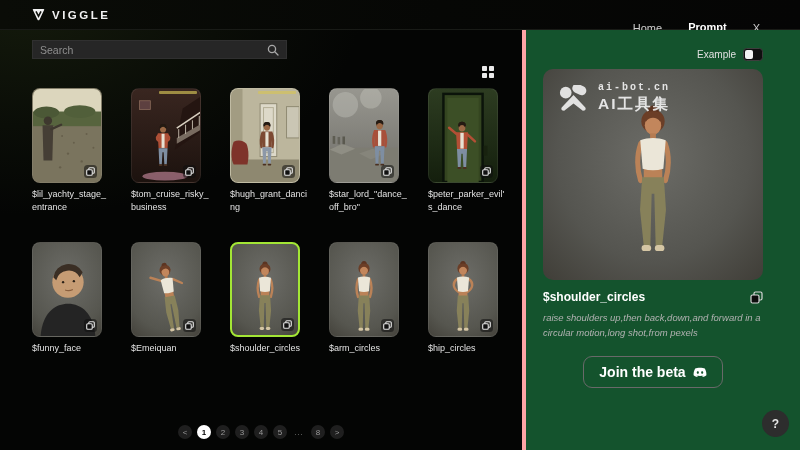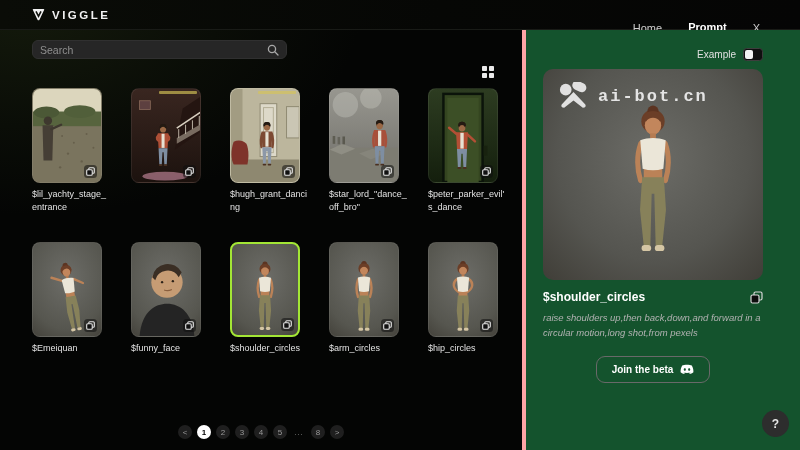--- a/index.html
+++ b/index.html
@@ -20,21 +20,21 @@
   
   .main { display:flex; height:420px; }
   .panel-left { position:relative; width:522px; height:420px; padding:0 28px 0 32px;
     background:radial-gradient(430px 270px at 5% -6%, #141a0c 0%, #0a0d07 45%, #040504 78%); }
   .panel-right { position:relative; flex:1; height:420px; border-left:4px solid #fca5a5;
     background:#14532d; padding:0 25px 0 17px; }
 
   
   .search-row { margin-top:10px; }
   .search-box { width:255px; height:19px; background:#262626; border:1px solid #303030;
-    border-radius:6px; display:flex; align-items:center; padding:0 7px; }
+    border-radius:0; display:flex; align-items:center; padding:0 7px; }
   .search-box input { flex:1; background:transparent; border:none; outline:none;
     color:#ddd; font-size:10.5px; font-family:"Liberation Sans", sans-serif; }
   .search-box input::placeholder { color:#8f8f8f; }
 
   
   .view-row { width:462px; margin-top:7px; display:flex; justify-content:flex-end; height:13px; }
   .view-btn { cursor:pointer; line-height:0; }
 
   
   .gallery { margin-top:9px; display:grid; grid-template-columns:repeat(6,70px);
@@ -77,31 +77,31 @@
   .toggle { position:relative; width:20px; height:13px; border-radius:3.5px; background:#0f0f0f;
     border:1px solid #3d3d3d; cursor:pointer; }
   .toggle .knob { position:absolute; left:1px; top:1px; width:8px; height:9px; border-radius:2px;
     background:#f2f2f2; }
   .preview-card { margin-top:8px; width:220px; height:211px; border-radius:10px; overflow:hidden;
     position:relative;
     background:radial-gradient(155px 165px at 50% 42%, #6c6c67, #555550 62%, #413f39); }
   .preview-card svg.hero { position:absolute; inset:0; width:100%; height:100%; }
   .watermark { position:absolute; top:13px; left:14px; display:flex; align-items:center; gap:8px;
     opacity:0.93; }
-  .wm-l1 { color:#efefef; font-weight:bold; font-size:17px; letter-spacing:2px;
+  .wm-l1 { color:#efefef; font-weight:bold; font-size:10px; letter-spacing:2px;
     font-family:"Liberation Mono", monospace; }
   .wm-l2 { color:#efefef; font-weight:bold; font-size:15.5px; letter-spacing:2px; margin-top:1px; }
   .title-row { margin-top:10px; width:220px; display:flex; justify-content:space-between;
     align-items:center; }
   .detail-title { color:#fff; font-size:12px; font-weight:bold; }
   .title-copy { cursor:pointer; line-height:0; }
   .detail-desc { width:220px; margin-top:6px; color:#b2b2b2; font-size:9.5px; line-height:1.6;font-style:italic; }
   .cta-row { width:220px; display:flex; justify-content:center; margin-top:16px; }
   .cta-btn { display:flex; align-items:center; gap:7px; padding:7px 15px; background:transparent;
-    border:1px solid #696969; border-radius:9px; color:#fff; font-size:10px; font-weight:bold;
+    border:1px solid #696969; border-radius:9px; color:#fff; font-size:14px; font-weight:bold;
     cursor:pointer; font-family:"Liberation Sans", sans-serif; }
   .help-fab { position:absolute; right:11px; bottom:13px; width:27px; height:27px;
     border-radius:50%; background:#2d2d2d; color:#e6e6e6; display:flex; align-items:center;
     justify-content:center; font-size:12px; font-weight:bold; cursor:pointer; }
 </style>
 </head>
 <body>
 
 <div class="app">
 
@@ -205,20 +205,21 @@
                 </g>
               </svg>
               <span class="note-strip"></span>
               <span class="copy-badge">
                 <svg width="9" height="9" viewBox="0 0 13 13">
                   <rect x="4" y="1" width="8" height="8" rx="1.5" fill="none" stroke="#e4e4e4" stroke-width="1.6"></rect>
                   <rect x="1" y="4" width="8" height="8" rx="1.5" fill="#101010" stroke="#e4e4e4" stroke-width="1.6"></rect>
                 </svg>
               </span>
             </div>
+            <div class="thumb-label">$tom_cruise_risky_business</div>
           </div>
           <div class="gallery-item">
             <div class="thumb-card bg-grant">
               <svg class="scene" viewBox="0 0 70 95" preserveAspectRatio="xMidYMid slice">
                 <rect width="12" height="95" fill="#a29c82"></rect>
                 <rect y="72" width="70" height="23" fill="#8e8870"></rect>
                 <rect x="30" y="15" width="17" height="54" fill="#ddd9c9" stroke="#8f8a72" stroke-width="1"></rect>
                 <rect x="33.5" y="19" width="10" height="46" fill="none" stroke="#b3ae96" stroke-width="1"></rect>
                 <rect x="57" y="18" width="13" height="32" fill="#cac6b4" stroke="#8f8a72" stroke-width="1"></rect>
                 <path d="M3,54 C0,62 0,72 3,77 L17,77 C19,68 18,60 16,56 C12,52 7,52 3,54 Z" fill="#7e332a"></path>
@@ -341,20 +342,39 @@
                 <svg width="9" height="9" viewBox="0 0 13 13">
                   <rect x="4" y="1" width="8" height="8" rx="1.5" fill="none" stroke="#e4e4e4" stroke-width="1.6"></rect>
                   <rect x="1" y="4" width="8" height="8" rx="1.5" fill="#101010" stroke="#e4e4e4" stroke-width="1.6"></rect>
                 </svg>
               </span>
             </div>
           </div>
           <div class="gallery-item">
             <div class="thumb-card bg-studio">
               <svg class="scene" viewBox="0 0 70 95" preserveAspectRatio="xMidYMid slice">
+                <circle cx="36" cy="40" r="16" fill="#c69c74"></circle>
+                <path d="M21,35 a16,16 0 0 1 30,-5 l-3,5 a13,13 0 0 0 -24,3 Z" fill="#3a2e24"></path>
+                <circle cx="31" cy="40" r="1.2" fill="#2c2218"></circle>
+                <circle cx="42" cy="39" r="1.2" fill="#2c2218"></circle>
+                <path d="M33,48 q4,1.5 8,-0.5" stroke="#8a5f3e" stroke-width="1.2" fill="none"></path>
+                <path d="M8,95 C10,70 24,62 36,62 C50,62 62,72 64,95 Z" fill="#242424"></path>
+              </svg>
+              <span class="copy-badge">
+                <svg width="9" height="9" viewBox="0 0 13 13">
+                  <rect x="4" y="1" width="8" height="8" rx="1.5" fill="none" stroke="#e4e4e4" stroke-width="1.6"></rect>
+                  <rect x="1" y="4" width="8" height="8" rx="1.5" fill="#101010" stroke="#e4e4e4" stroke-width="1.6"></rect>
+                </svg>
+              </span>
+            </div>
+            <div class="thumb-label">$funny_face</div>
+          </div>
+          <div class="gallery-item">
+            <div class="thumb-card bg-studio">
+              <svg class="scene" viewBox="0 0 70 95" preserveAspectRatio="xMidYMid slice">
                 <g transform="translate(33,22) rotate(-10) scale(1.28)">
                   <circle cx="0" cy="4.6" r="4.4" fill="#6b3e27"></circle>
                   <circle cx="0" cy="0.8" r="2.1" fill="#5c3421"></circle>
                   <ellipse cx="0" cy="6.2" rx="3.1" ry="3.5" fill="#c2865c"></ellipse>
                   <path d="M-3.9,3.4 a4.2,4.2 0 0 1 7.8,0 l-1.2,1.4 a3.2,3.2 0 0 0 -5.4,0 Z" fill="#6b3e27"></path>
                   <rect x="-1.1" y="9.2" width="2.2" height="2.6" fill="#b67c52"></rect>
                   <path class="sk" d="M-4.6,12.5 L-12.5,8.5"></path>
                   <path class="sk" d="M4.6,12.5 L11.5,17"></path>
                   <rect x="-3.5" y="20" width="7" height="6.5" fill="#bb8257"></rect>
                   <path d="M-4.8,11.8 C-1.8,10.6 1.8,10.6 4.8,11.8 L3.9,22.5 C1.3,23.3 -1.3,23.3 -3.9,22.5 Z" fill="#ebe6d8"></path>
@@ -364,39 +384,20 @@
                 </g>
               </svg>
               <span class="copy-badge">
                 <svg width="9" height="9" viewBox="0 0 13 13">
                   <rect x="4" y="1" width="8" height="8" rx="1.5" fill="none" stroke="#e4e4e4" stroke-width="1.6"></rect>
                   <rect x="1" y="4" width="8" height="8" rx="1.5" fill="#101010" stroke="#e4e4e4" stroke-width="1.6"></rect>
                 </svg>
               </span>
             </div>
             <div class="thumb-label">$Emeiquan</div>
-          </div>
-          <div class="gallery-item">
-            <div class="thumb-card bg-studio">
-              <svg class="scene" viewBox="0 0 70 95" preserveAspectRatio="xMidYMid slice">
-                <circle cx="36" cy="40" r="16" fill="#c69c74"></circle>
-                <path d="M21,35 a16,16 0 0 1 30,-5 l-3,5 a13,13 0 0 0 -24,3 Z" fill="#3a2e24"></path>
-                <circle cx="31" cy="40" r="1.2" fill="#2c2218"></circle>
-                <circle cx="42" cy="39" r="1.2" fill="#2c2218"></circle>
-                <path d="M33,48 q4,1.5 8,-0.5" stroke="#8a5f3e" stroke-width="1.2" fill="none"></path>
-                <path d="M8,95 C10,70 24,62 36,62 C50,62 62,72 64,95 Z" fill="#242424"></path>
-              </svg>
-              <span class="copy-badge">
-                <svg width="9" height="9" viewBox="0 0 13 13">
-                  <rect x="4" y="1" width="8" height="8" rx="1.5" fill="none" stroke="#e4e4e4" stroke-width="1.6"></rect>
-                  <rect x="1" y="4" width="8" height="8" rx="1.5" fill="#101010" stroke="#e4e4e4" stroke-width="1.6"></rect>
-                </svg>
-              </span>
-            </div>
-            <div class="thumb-label">$funny_face</div>
           </div>
           <div class="gallery-item">
             <div class="thumb-card bg-studio selected">
               <svg class="scene" viewBox="0 0 70 95" preserveAspectRatio="xMidYMid slice">
                 <g transform="translate(35,20) scale(1.3)">
                   <circle cx="0" cy="4.6" r="4.4" fill="#6b3e27"></circle>
                   <circle cx="0" cy="0.8" r="2.1" fill="#5c3421"></circle>
                   <ellipse cx="0" cy="6.2" rx="3.1" ry="3.5" fill="#c2865c"></ellipse>
                   <path d="M-3.9,3.4 a4.2,4.2 0 0 1 7.8,0 l-1.2,1.4 a3.2,3.2 0 0 0 -5.4,0 Z" fill="#6b3e27"></path>
                   <rect x="-1.1" y="9.2" width="2.2" height="2.6" fill="#b67c52"></rect>
@@ -542,20 +543,21 @@
         <div class="watermark">
           <span style="line-height:0;">
             <svg width="33" height="28" viewBox="0 0 34 28" fill="#ececec">
                 <circle cx="9" cy="7.5" r="6"></circle>
                 <rect x="15.5" y="-0.5" width="15" height="9.5" rx="4.7" transform="rotate(26 23 4.2)"></rect>
                 <path d="M17,10 L29.2,22.8 Q30.6,26 26.6,26 L17,18.6 L7.4,26 Q3.4,26 4.8,22.8 Z"></path>
               </svg>
           </span>
           <span>
             <div class="wm-l1">ai-bot.cn</div>
+            <div class="wm-l2">AI工具集</div>
           </span>
         </div>
       </div>
 
       <div class="title-row">
         <span class="detail-title">$shoulder_circles</span>
         <span class="title-copy">
           <svg width="13" height="13" viewBox="0 0 13 13">
               <rect x="4" y="1" width="8" height="8" rx="1.5" fill="none" stroke="#d8d8d8" stroke-width="1.2"></rect>
               <rect x="1" y="4" width="8" height="8" rx="1.5" fill="#0d0d0d" stroke="#d8d8d8" stroke-width="1.2"></rect>

